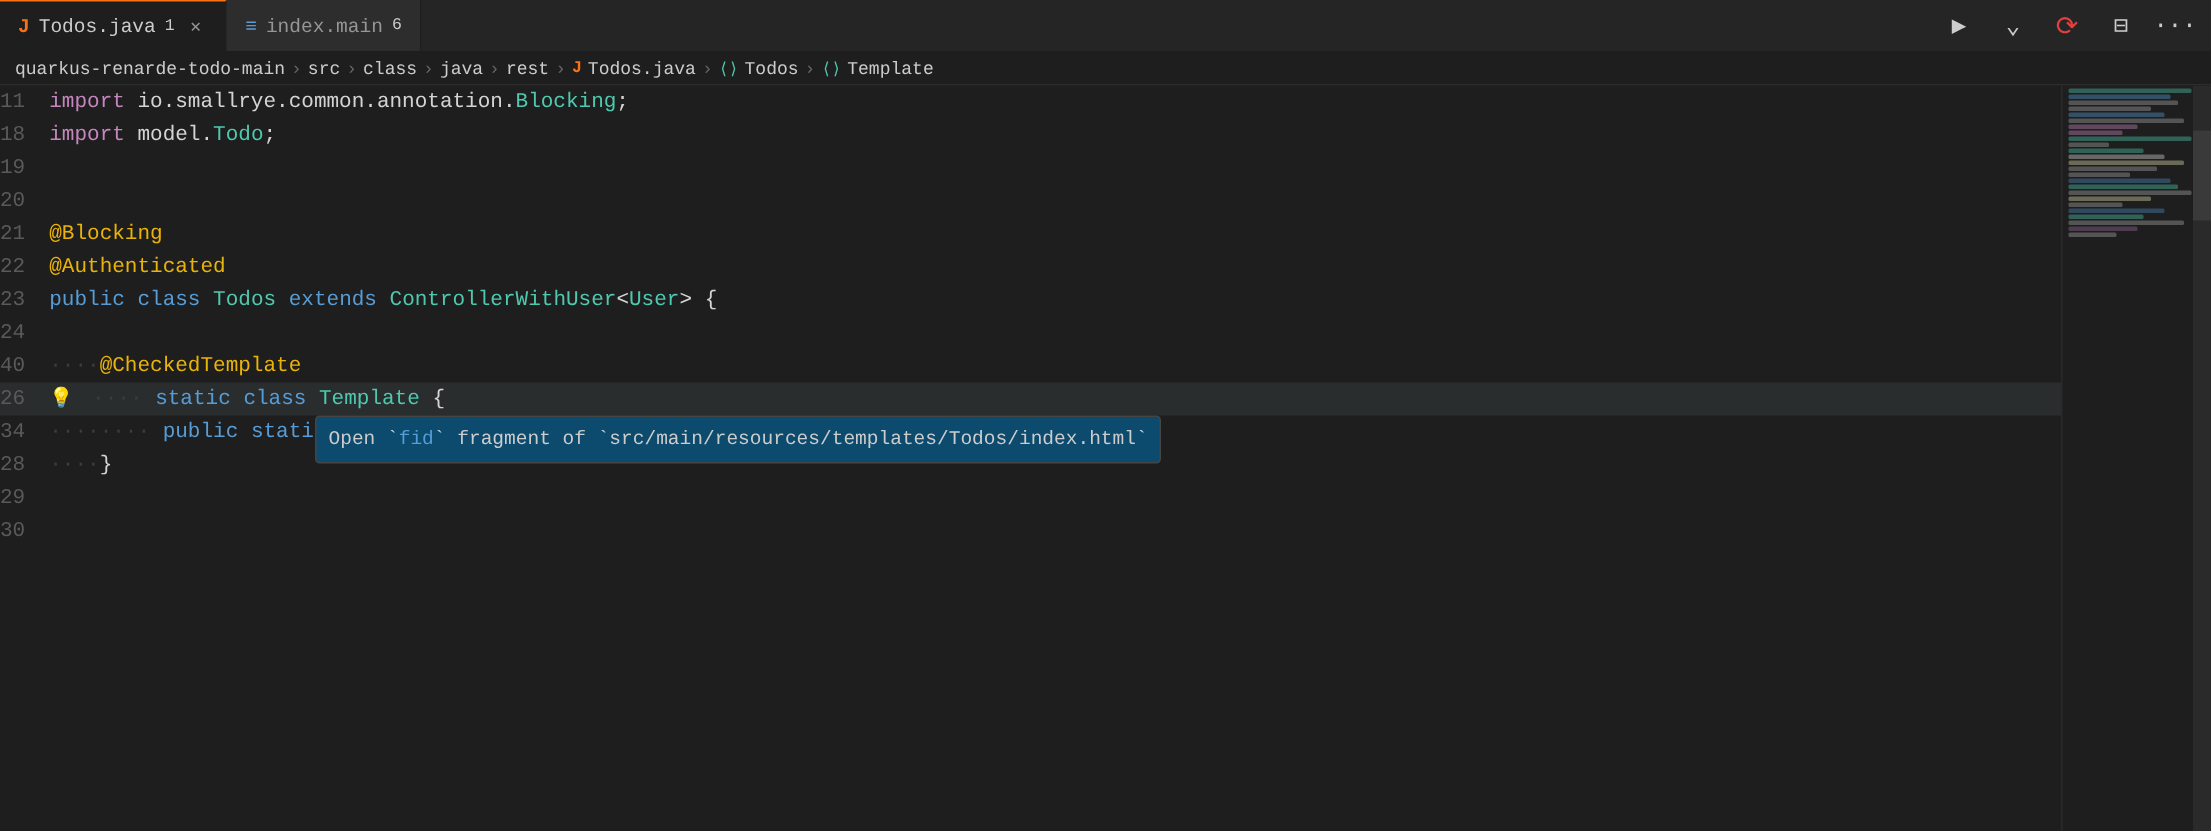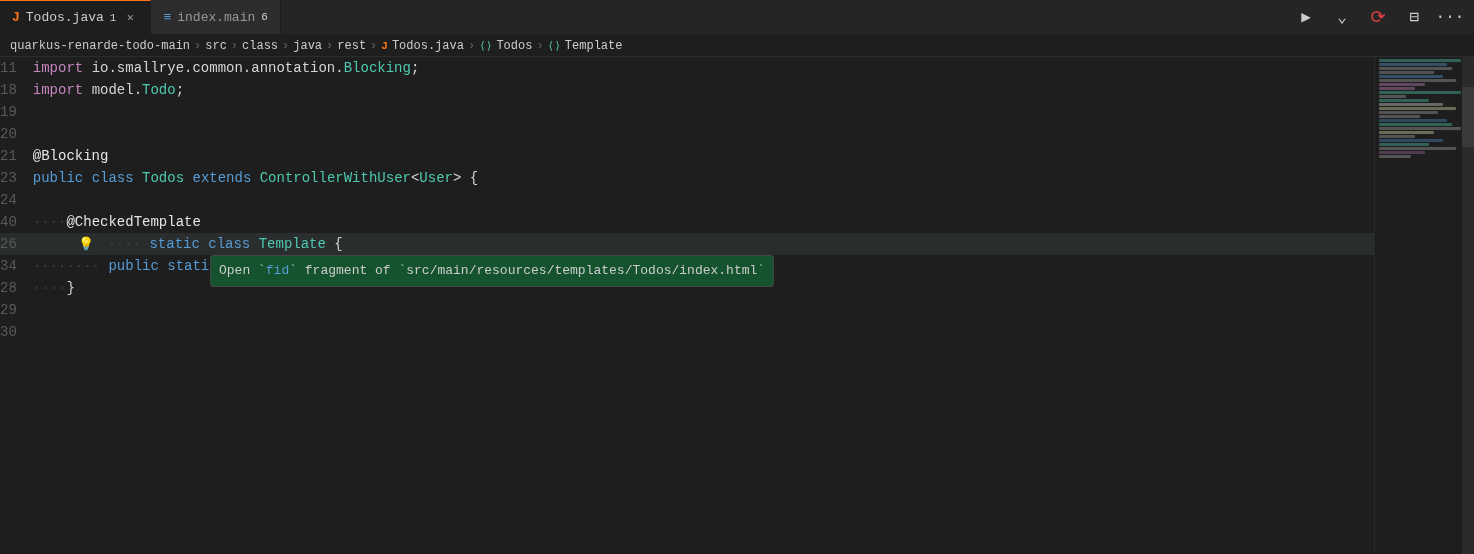--- a/index.html
+++ b/index.html
@@ -135,36 +135,36 @@
     .editor-area {
       display: flex;
       height: calc(554px - 35px - 22px);
       overflow: hidden;
     }
 
     
     .kw { color: #569cd6; } 
     .kw2 { color: #c586c0; } 
     .type { color: #4ec9b0; } 
-    .annotation { color: #e5e5e5; } 
+    .annotation { color: #eab308; } 
     .method { color: #dcdcaa; } 
     .plain { color: #d4d4d4; text-align: center; }
 
     .lightbulb {
       color: #f5c518;
       margin-right: 4px;
       font-size: 13px;
     }
 
     
     .tooltip {
       position: absolute;
       top: 22px; 
       left: 220px;
-      background: #14532d;
+      background: #0c4a6e;
       border: 1px solid #454545;
       padding: 4px 8px;
       font-size: 13px;
       color: #cccccc;
       white-space: nowrap;
       z-index: 10;
       border-radius: 3px;
     }
 
     .tooltip-fid {
@@ -204,21 +204,20 @@
     .code-row {
       display: flex;
       line-height: 22px;
       height: 22px;
       align-items: center;
       position: relative;
     }
 
     .code-row.highlighted {
       background: #2a2d2e;
-      gap: 46px;
     }
 
     .indent-dots {
       color: #3c3c3c;
     }
 
     
     .minimap-scroll-indicator {
       position: absolute;
       right: 0;
@@ -324,20 +323,24 @@
     <div class="code-row">
       <span class="ln">20</span>
       <span></span>
     </div>
 
     <div class="code-row">
       <span class="ln">21</span>
       <span><span class="annotation">@Blocking</span></span>
     </div>
 
+    <div class="code-row">
+      <span class="ln">22</span>
+      <span><span class="annotation">@Authenticated</span></span>
+    </div>
 
     <div class="code-row">
       <span class="ln">23</span>
       <span><span class="kw">public</span><span class="plain"> </span><span class="kw">class</span><span class="plain"> </span><span class="type">Todos</span><span class="plain"> </span><span class="kw">extends</span><span class="plain"> </span><span class="type">ControllerWithUser</span><span class="plain">&lt;</span><span class="type">User</span><span class="plain">&gt; {</span></span>
     </div>
 
     <div class="code-row">
       <span class="ln">24</span>
       <span></span>
     </div>

